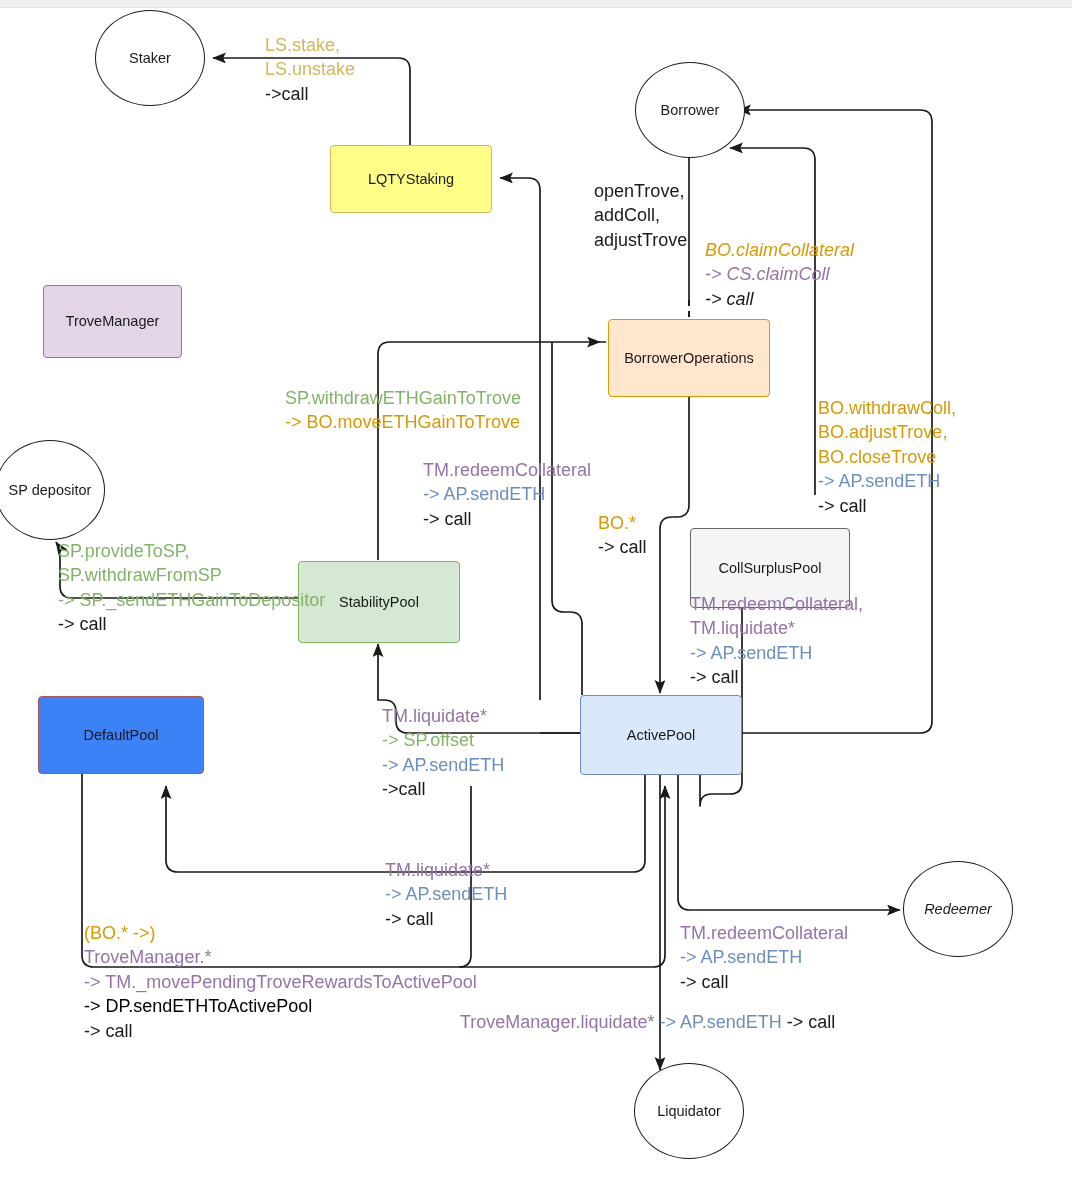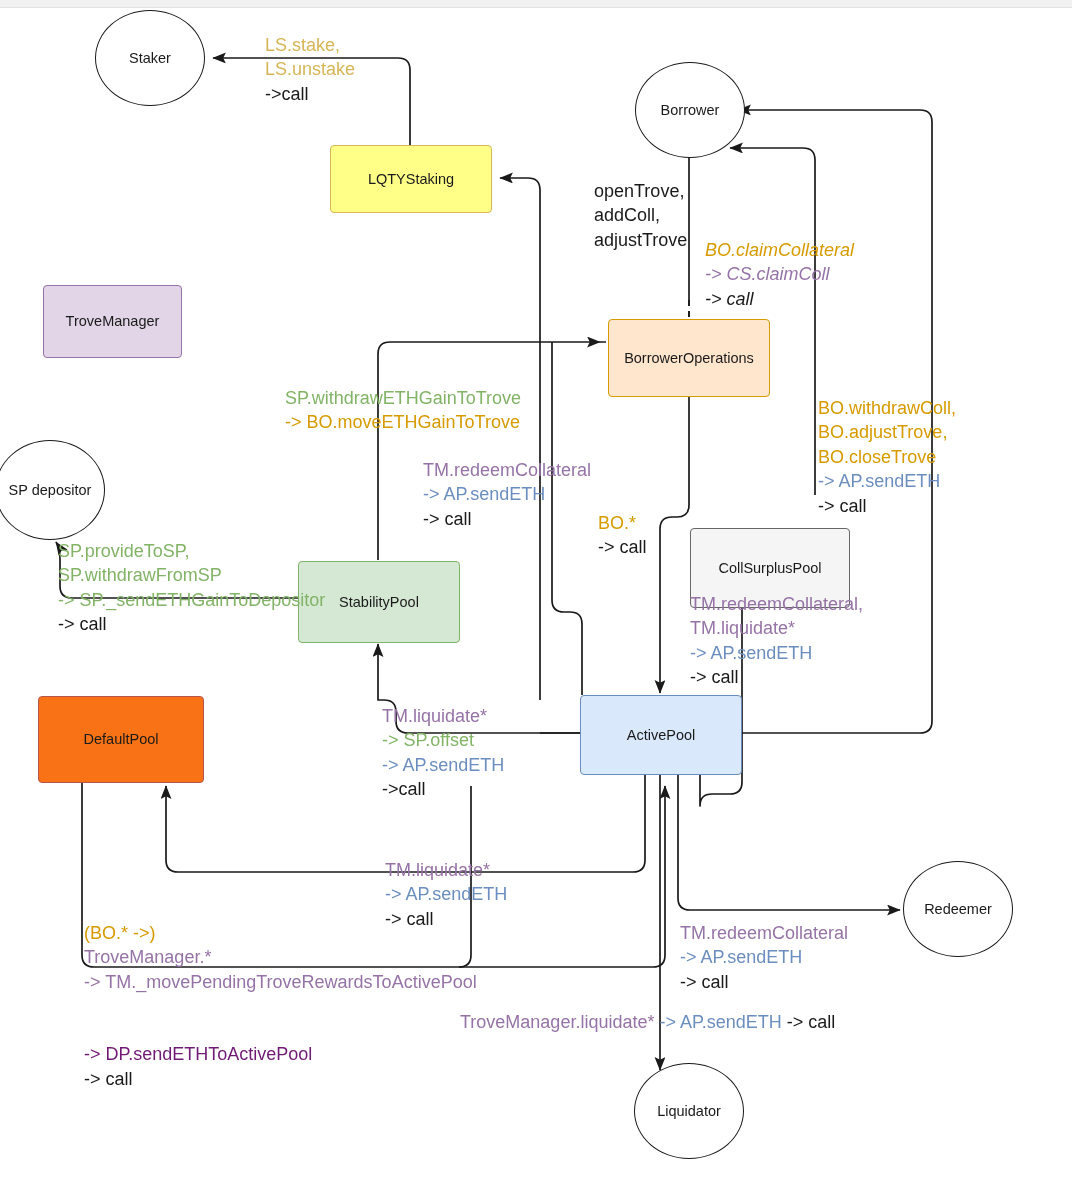--- a/index.html
+++ b/index.html
@@ -14,21 +14,21 @@
   .circ{border-radius:50%;border:1.4px solid #1a1a1a;background:#ffffff;}
 
   .lbl{position:absolute;text-align:left;font-size:18px;line-height:1.36;white-space:nowrap;}
   .lbl span{display:block;}
   .c-black{color:#1a1a1a;}
   .c-green{color:#82b366;}
   .c-orange{color:#d79b00;}
   .c-yellow{color:#d6b656;}
   .c-purple{color:#9673a6;}
   .c-blue{color:#6c8ebf;}
-  .c-red{color:#701a75;margin-top:48px;}
+  .c-red{color:#000000;}
 </style>
 </head>
 <body>
 
 <div id="canvas">
 
   <div id="topbar"></div>
 
   <svg id="wires" viewBox="0 0 1072 1183">
     <defs>
@@ -86,21 +86,21 @@
   </div>
 
   <div class="node circ" style="left:635px;top:62px;width:110px;height:96px;">
     <span>Borrower</span>
   </div>
 
   <div class="node circ" style="left:-5px;top:440px;width:110px;height:100px;">
     <span>SP depositor</span>
   </div>
 
-  <div class="node circ" style="left:903px;top:861px;width:110px;height:96px;">
+  <div class="node circ" style="left:903px;top:861px;width:110px;height:96px;font-style:italic;">
     <span>Redeemer</span>
   </div>
 
   <div class="node circ" style="left:634px;top:1063px;width:110px;height:96px;">
     <span>Liquidator</span>
   </div>
 
   <div class="node rbox" style="left:330px;top:145px;width:162px;height:68px;background:#ffff88;border-color:#d6b656;">
     <span>LQTYStaking</span>
   </div>
@@ -114,21 +114,21 @@
   </div>
 
   <div class="node rbox" style="left:298px;top:561px;width:162px;height:82px;background:#d5e8d4;border-color:#82b366;">
     <span>StabilityPool</span>
   </div>
 
   <div class="node rbox" style="left:690px;top:492px;width:160px;height:80px;background:#f5f5f5;border-color:#666666;margin-top:36px;">
     <span>CollSurplusPool</span>
   </div>
 
-  <div class="node rbox" style="left:38px;top:696px;width:166px;height:87px;background:#f97316;border-color:#b85450;">
+  <div class="node rbox" style="left:38px;top:696px;width:166px;height:78px;background:#3b82f6;border-color:#b85450;">
     <span>DefaultPool</span>
   </div>
 
   <div class="node rbox" style="left:580px;top:695px;width:162px;height:80px;background:#dae8fc;border-color:#6c8ebf;">
     <span>ActivePool</span>
   </div>
 
   <div class="lbl" style="left:265px;top:33px;width:190px;">
     <span class="c-yellow">LS.stake,</span>
     <span class="c-yellow">LS.unstake</span>

